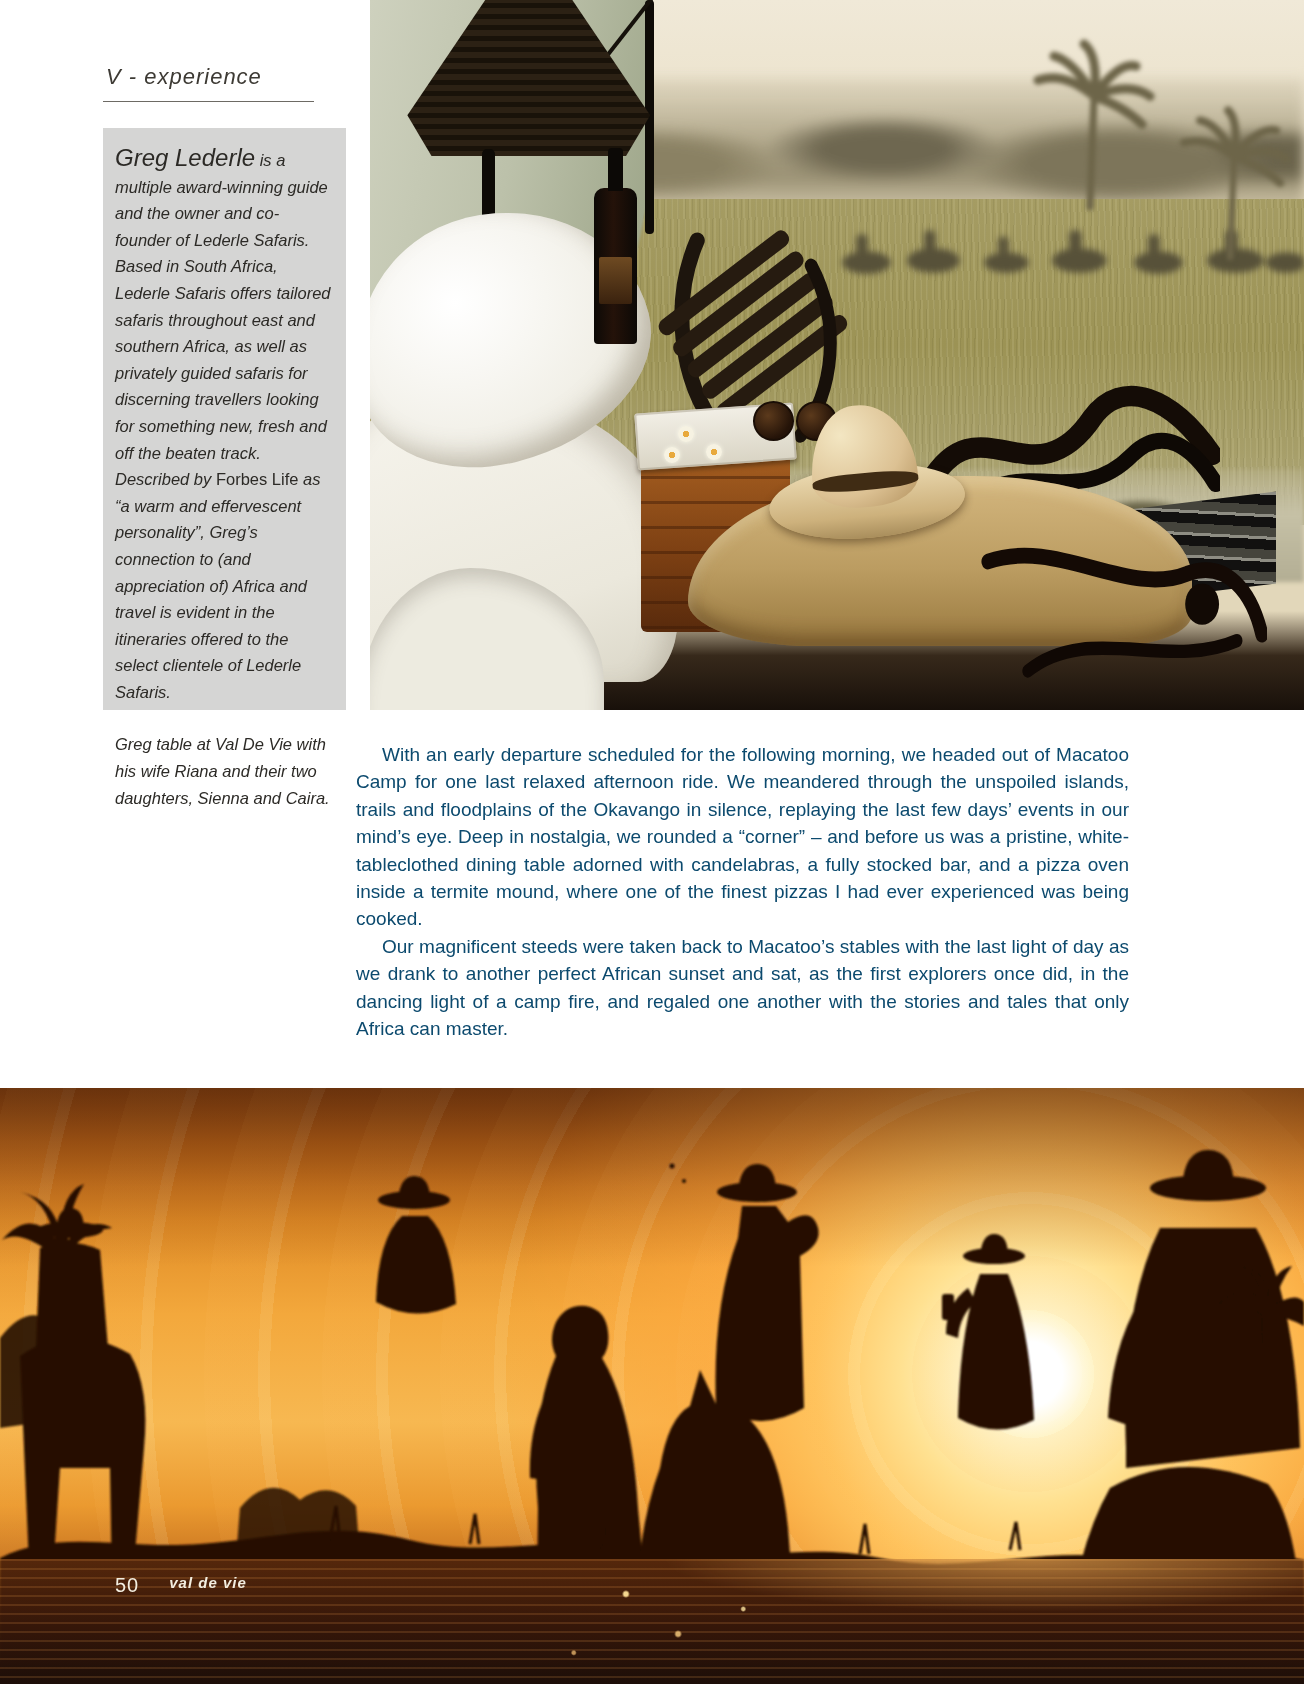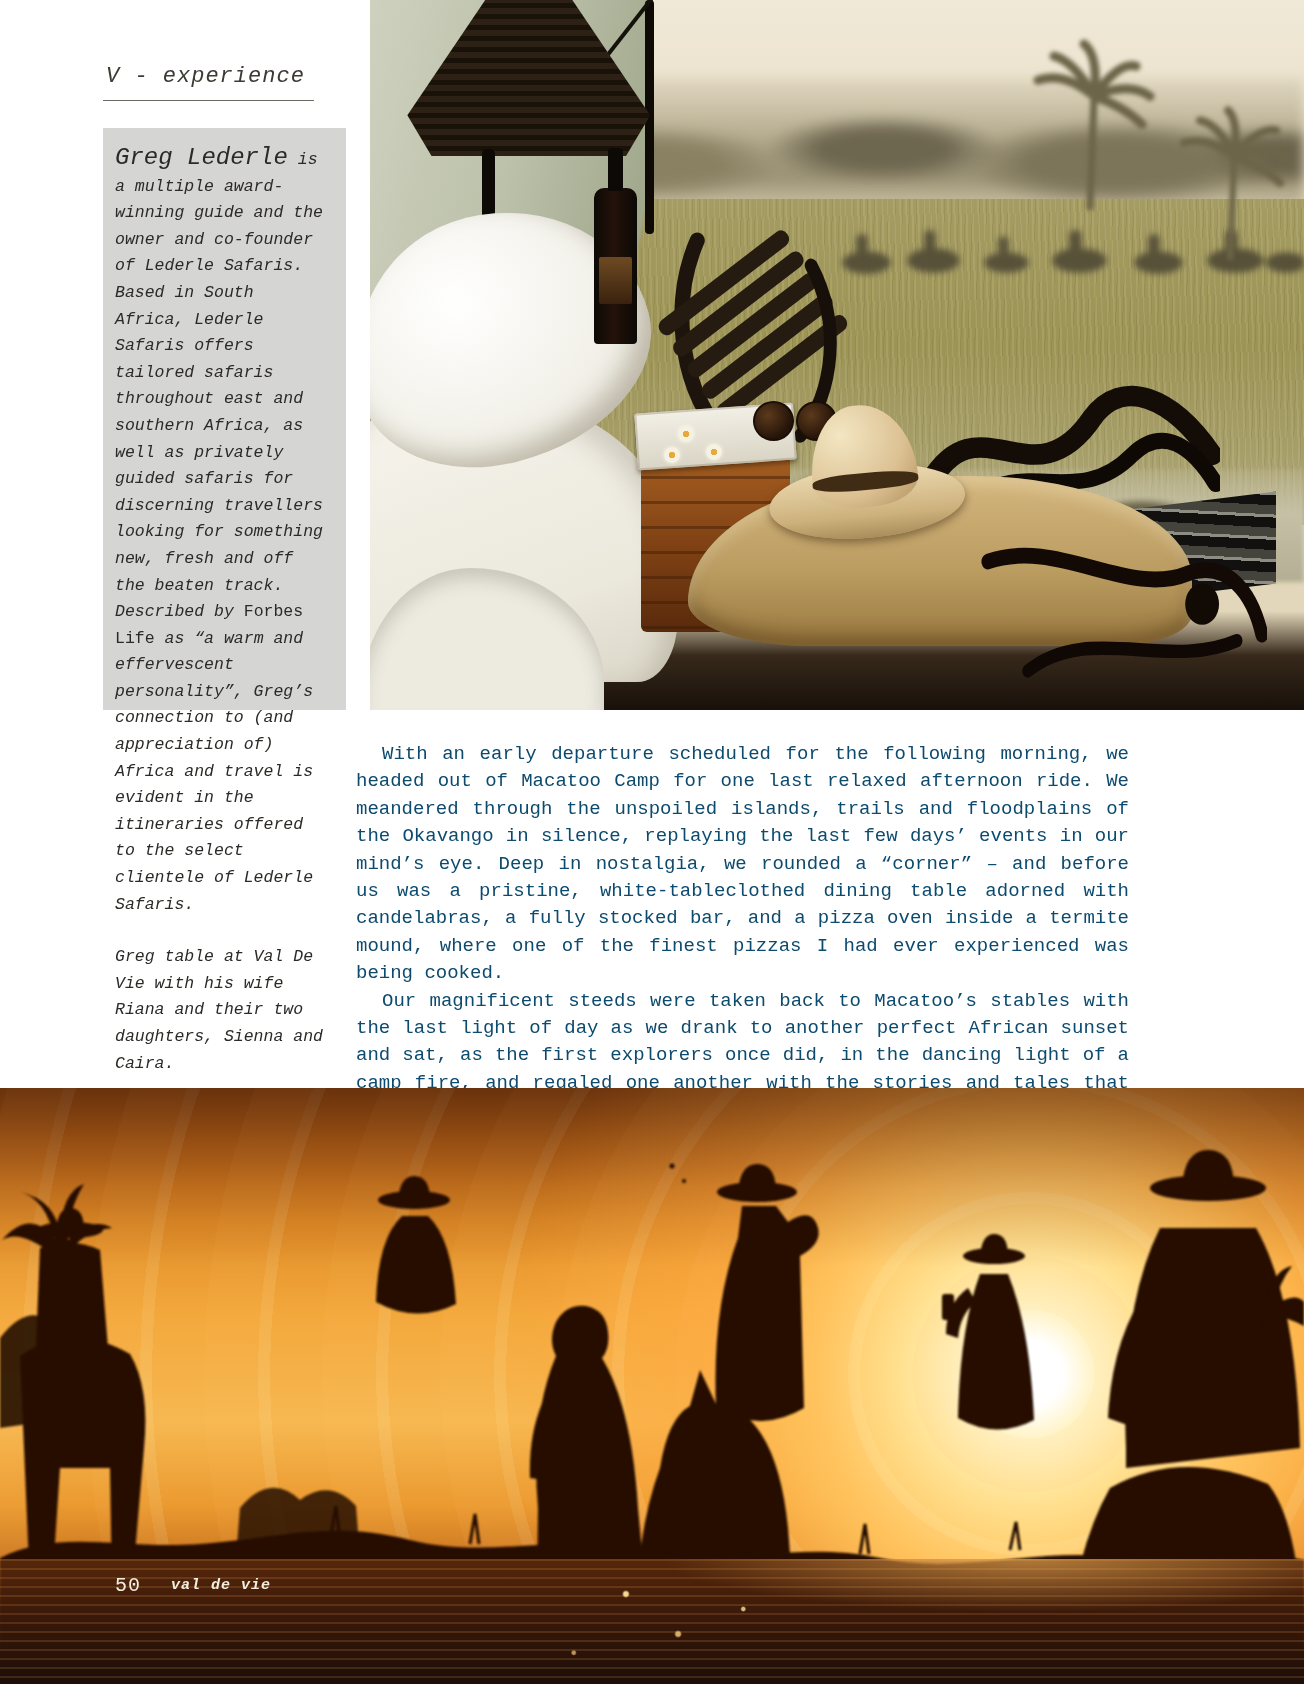--- a/index.html
+++ b/index.html
@@ -1,17 +1,17 @@
 <!DOCTYPE html>
 <html><head>
 <meta charset="utf-8">
 <style>
   html,body{margin:0;padding:0;background:#ffffff;}
   .page{position:relative;width:1304px;height:1684px;background:#ffffff;overflow:hidden;
-        font-family:Liberation Mono, monospace;}
+        font-family:Liberation Sans, sans-serif;}
 
   
   .section-header{position:absolute;left:103px;top:64px;width:208px;
         border-bottom:1.5px solid #6d6a64;padding:0 0 11px 3px;}
   .section-header span{font-style:italic;font-size:22px;letter-spacing:1px;color:#3d3a34;}
 
   
   .bio-box{position:absolute;left:103px;top:128px;width:243px;height:582px;
         background:#d5d5d4;box-sizing:border-box;padding:19px 15px 14px 12px;}
   .bio-box p{margin:0;font-style:italic;font-size:16.5px;line-height:26.6px;color:#2c2a26;}
@@ -121,21 +121,21 @@
   .pb-sil{left:0;top:0;width:100%;height:100%;}
   .pb-water{left:0;top:79%;width:100%;height:21%;
       background:
        radial-gradient(circle at 48% 28%,rgba(255,225,150,.95) 0 2px,transparent 4px),
        radial-gradient(circle at 52% 60%,rgba(255,210,130,.8) 0 2px,transparent 4px),
        radial-gradient(circle at 44% 75%,rgba(255,200,120,.7) 0 1.5px,transparent 3px),
        radial-gradient(circle at 57% 40%,rgba(255,230,160,.8) 0 1.5px,transparent 3px),
        radial-gradient(ellipse 40% 60% at 79% 0%,rgba(255,190,95,.55),transparent 70%),
        repeating-linear-gradient(180deg,rgba(255,170,80,.16) 0 2px,rgba(0,0,0,0) 2px 9px),
        linear-gradient(180deg,rgba(125,62,20,.55),rgba(60,26,10,.92) 45%,#1d0e08 100%);}
-  .pb-footer{position:absolute;left:115px;top:486px;z-index:5;color:#f3eee0;display:flex;align-items:center;}
+  .pb-footer{position:absolute;left:115px;top:486px;z-index:5;color:#f3eee0;display:flex;align-items:flex-start;}
   .pb-footer .pnum{font-size:20px;letter-spacing:1px;}
   .pb-footer .mag{font-size:15px;font-style:italic;font-weight:bold;margin-left:30px;letter-spacing:1px;}
 </style>
 </head>
 <body>
 
 <div class="page">
 
   <header class="section-header">
     <span>V - experience</span>

